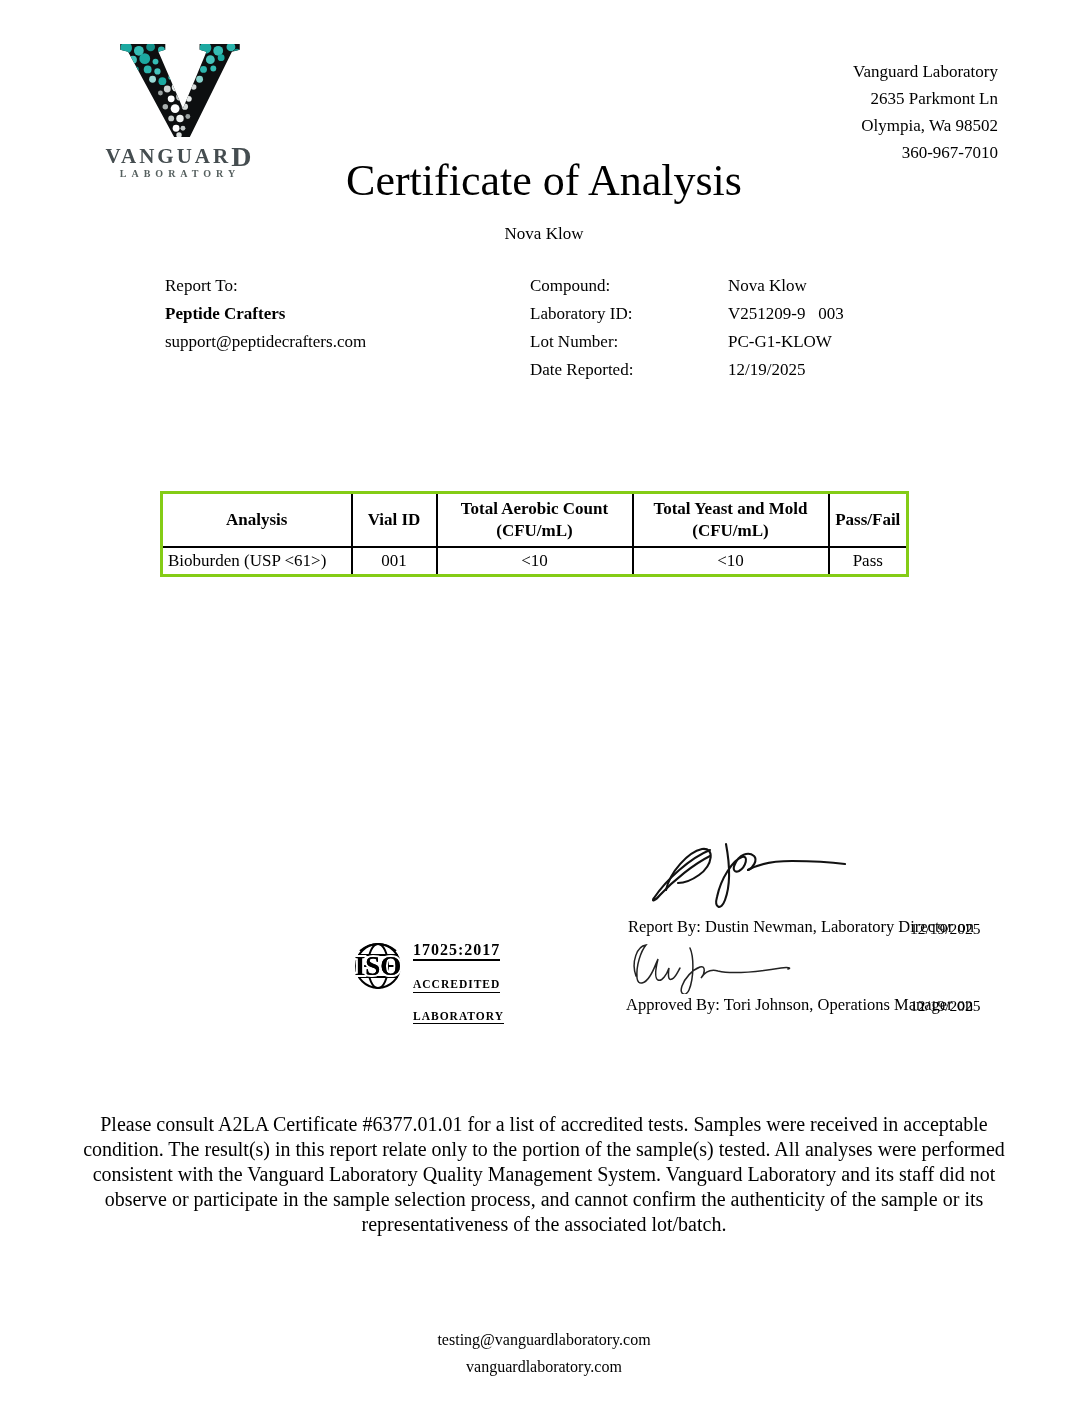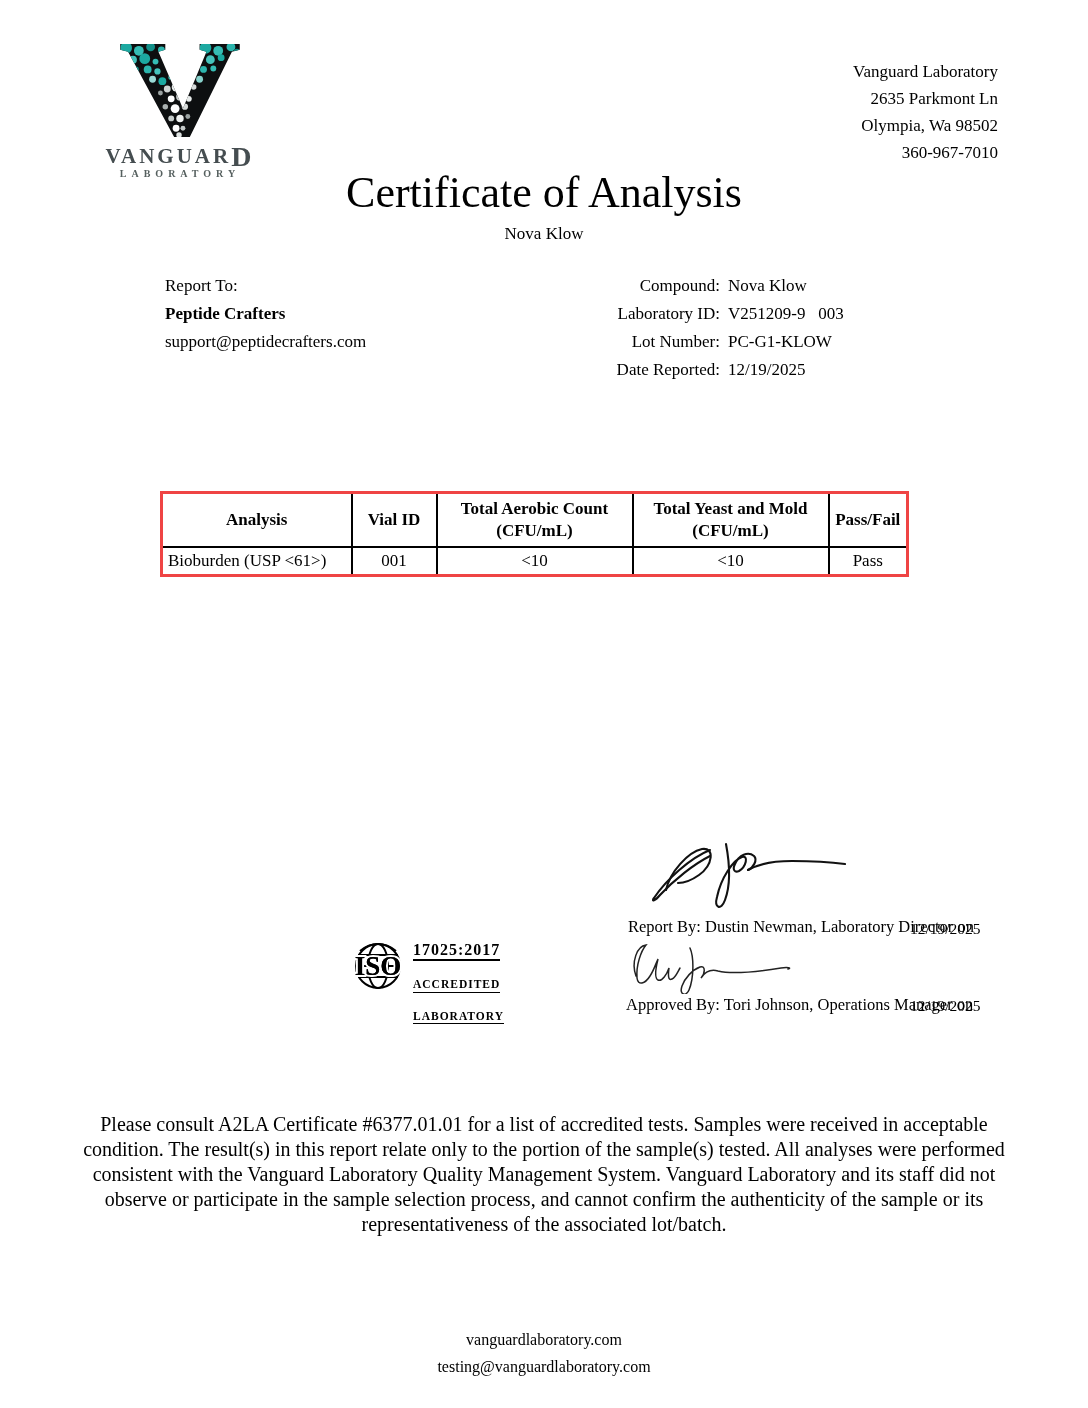--- a/index.html
+++ b/index.html
@@ -19,32 +19,32 @@
   .logo { position: absolute; left: 95px; top: 42px; width: 170px; text-align: center; }
   .logo-v-svg { display: block; margin: 0 auto; }
   .logo-wordmark { margin-top: 8px; font-weight: bold; color: #454d50; letter-spacing: 3px; font-size: 21px; line-height: 20px; }
   .logo-wordmark .big-d { font-size: 28px; vertical-align: -3px; }
   .logo-sub { margin-top: 1px; font-size: 10px; letter-spacing: 5px; color: #56605f; font-weight: bold; }
 
   
   .address { position: absolute; right: 90px; top: 58px; text-align: right; font-size: 17px; line-height: 27px; }
 
   
-  .title { position: absolute; left: 0; top: 168px; width: 100%; text-align: center; font-size: 44px; line-height: 50px; }
+  .title { position: absolute; left: 0; top: 156px; width: 100%; text-align: center; font-size: 44px; line-height: 50px; }
   .subtitle { position: absolute; left: 0; top: 224px; width: 100%; text-align: center; font-size: 17px; }
 
   
   .report-to { position: absolute; left: 165px; top: 272px; font-size: 17px; line-height: 28px; }
   .report-to .bold { font-weight: bold; }
   .details { position: absolute; left: 530px; top: 272px; font-size: 17px; line-height: 28px; border-spacing: 0; }
-  .details .lbl { display: inline-block; width: 190px; text-align: right; }
+  .details .lbl { display: inline-block; width: 190px; }
   .details .val { display: inline-block; margin-left: 8px; text-align: left; white-space: pre; }
 
   
-  .results { position: absolute; left: 160px; top: 491px; border-collapse: collapse; table-layout: fixed; width: 746px; border: 3px solid #ef4444; }
+  .results { position: absolute; left: 160px; top: 491px; border-collapse: collapse; table-layout: fixed; width: 746px; border: 3px solid #84cc16; }
   .results th, .results td { border: 2px solid #000; font-size: 17px; text-align: center; vertical-align: middle; }
   .results th { font-weight: bold; height: 54px; line-height: 22px; padding: 2px 4px; }
   .results td { height: 29px; padding: 1px 4px; }
   .results td.left { text-align: left; padding-left: 5px; }
   .c1 { width: 190px; } .c2 { width: 85px; } .c3 { width: 196px; } .c4 { width: 196px; } .c5 { width: 79px; }
 
   
   .sig1 { position: absolute; left: 642px; top: 834px; }
   .sig2 { position: absolute; left: 616px; top: 938px; }
   .sig-line { position: absolute; font-size: 16.5px; margin-left: 48px; }
@@ -211,17 +211,17 @@
       <path d="M20,38 C15,24 21,8 30,7 C25,13 20,27 21,40 C22,48 29,46 34,38 C38,32 40,25 42,21 C40,29 38,40 42,42 C46,44 51,36 53,30 C52,37 52,43 56,41 C60,39 62,33 64,30"></path>
       <path d="M74,10 C78,19 78,40 73,52 C70,59 63,57 66,48 C69,40 76,32 84,29 C90,27 89,36 85,40 C89,34 95,31 102,33 C114,36 140,34 165,30 C172,29 176,30 172,31"></path>
     </g>
   </svg>
   <div class="sig-line sig-line-2">Approved By: Tori Johnson, Operations Manager on</div>
   <div class="sig-date sig-date-2">12/19/2025</div>
 
   <div class="disclaimer">Please consult A2LA Certificate #6377.01.01 for a list of accredited tests. Samples were received in acceptable condition. The result(s) in this report relate only to the portion of the sample(s) tested. All analyses were performed consistent with the Vanguard Laboratory Quality Management System. Vanguard Laboratory and its staff did not observe or participate in the sample selection process, and cannot confirm the authenticity of the sample or its representativeness of the associated lot/batch.</div>
 
   <div class="site-footer">
+    <div>testing@vanguardlaboratory.com</div>
     <div>vanguardlaboratory.com</div>
-    <div>testing@vanguardlaboratory.com</div>
   </div>
 
 </div>
 
 </body></html>

